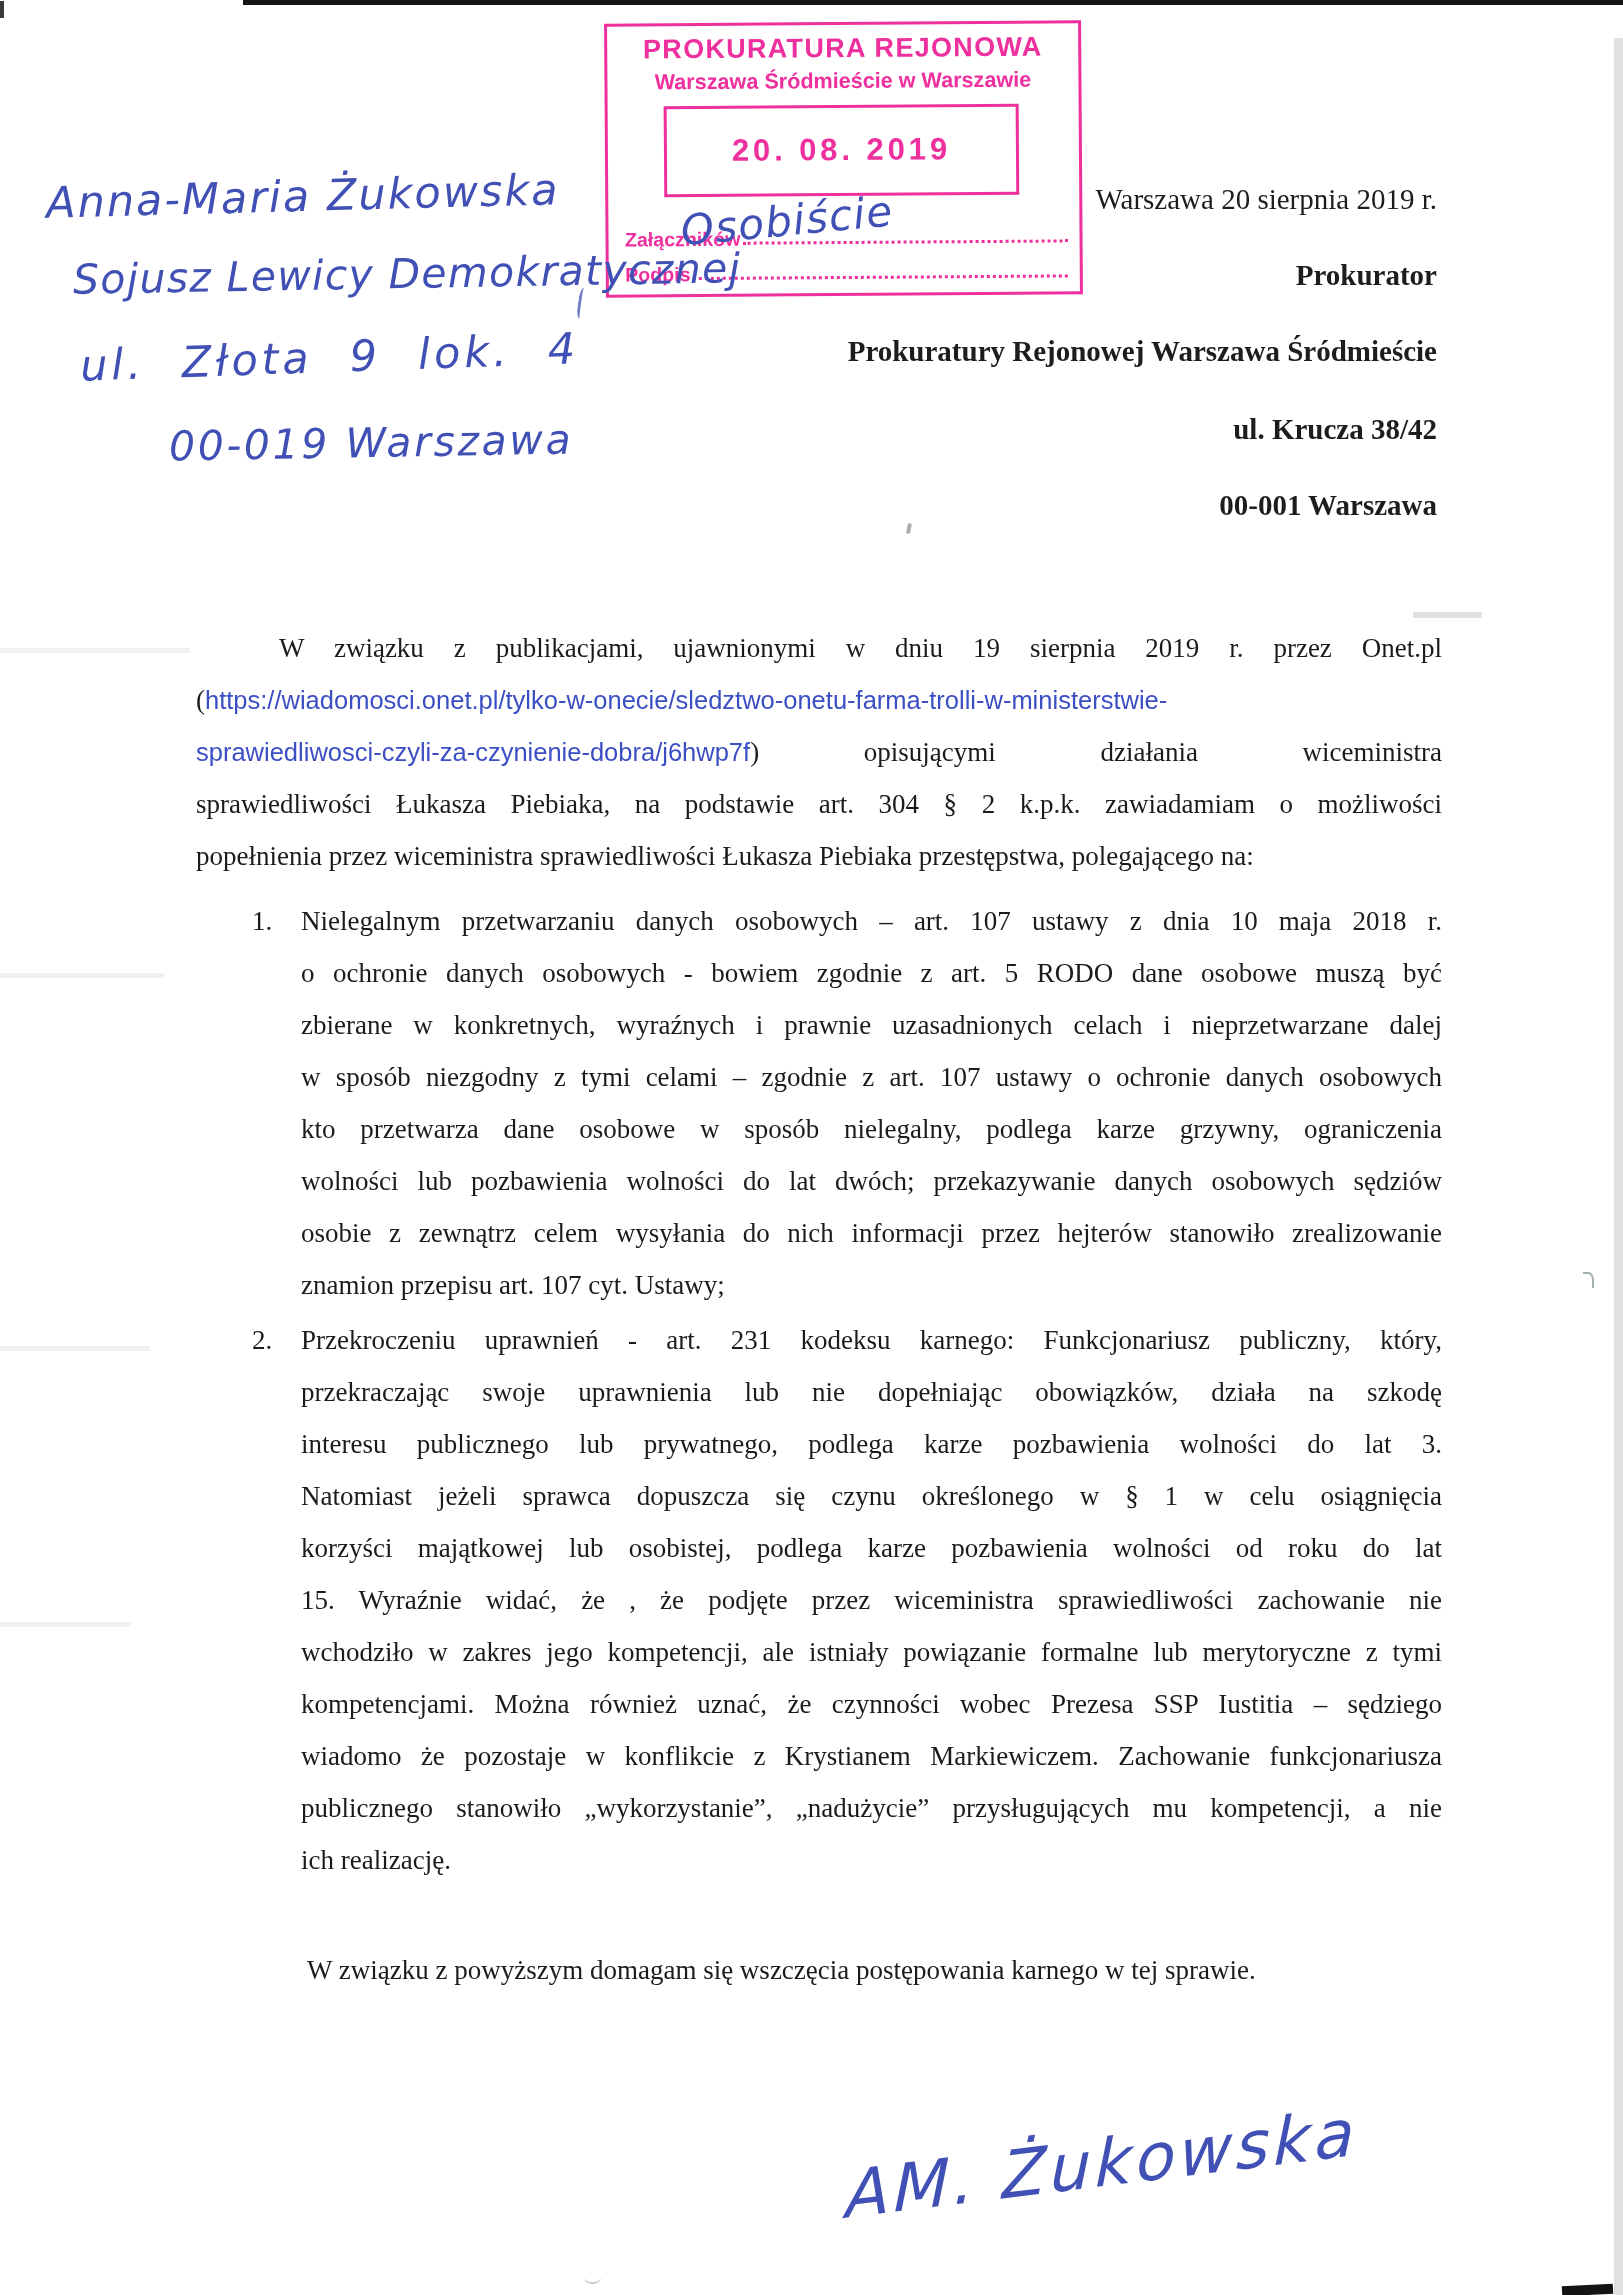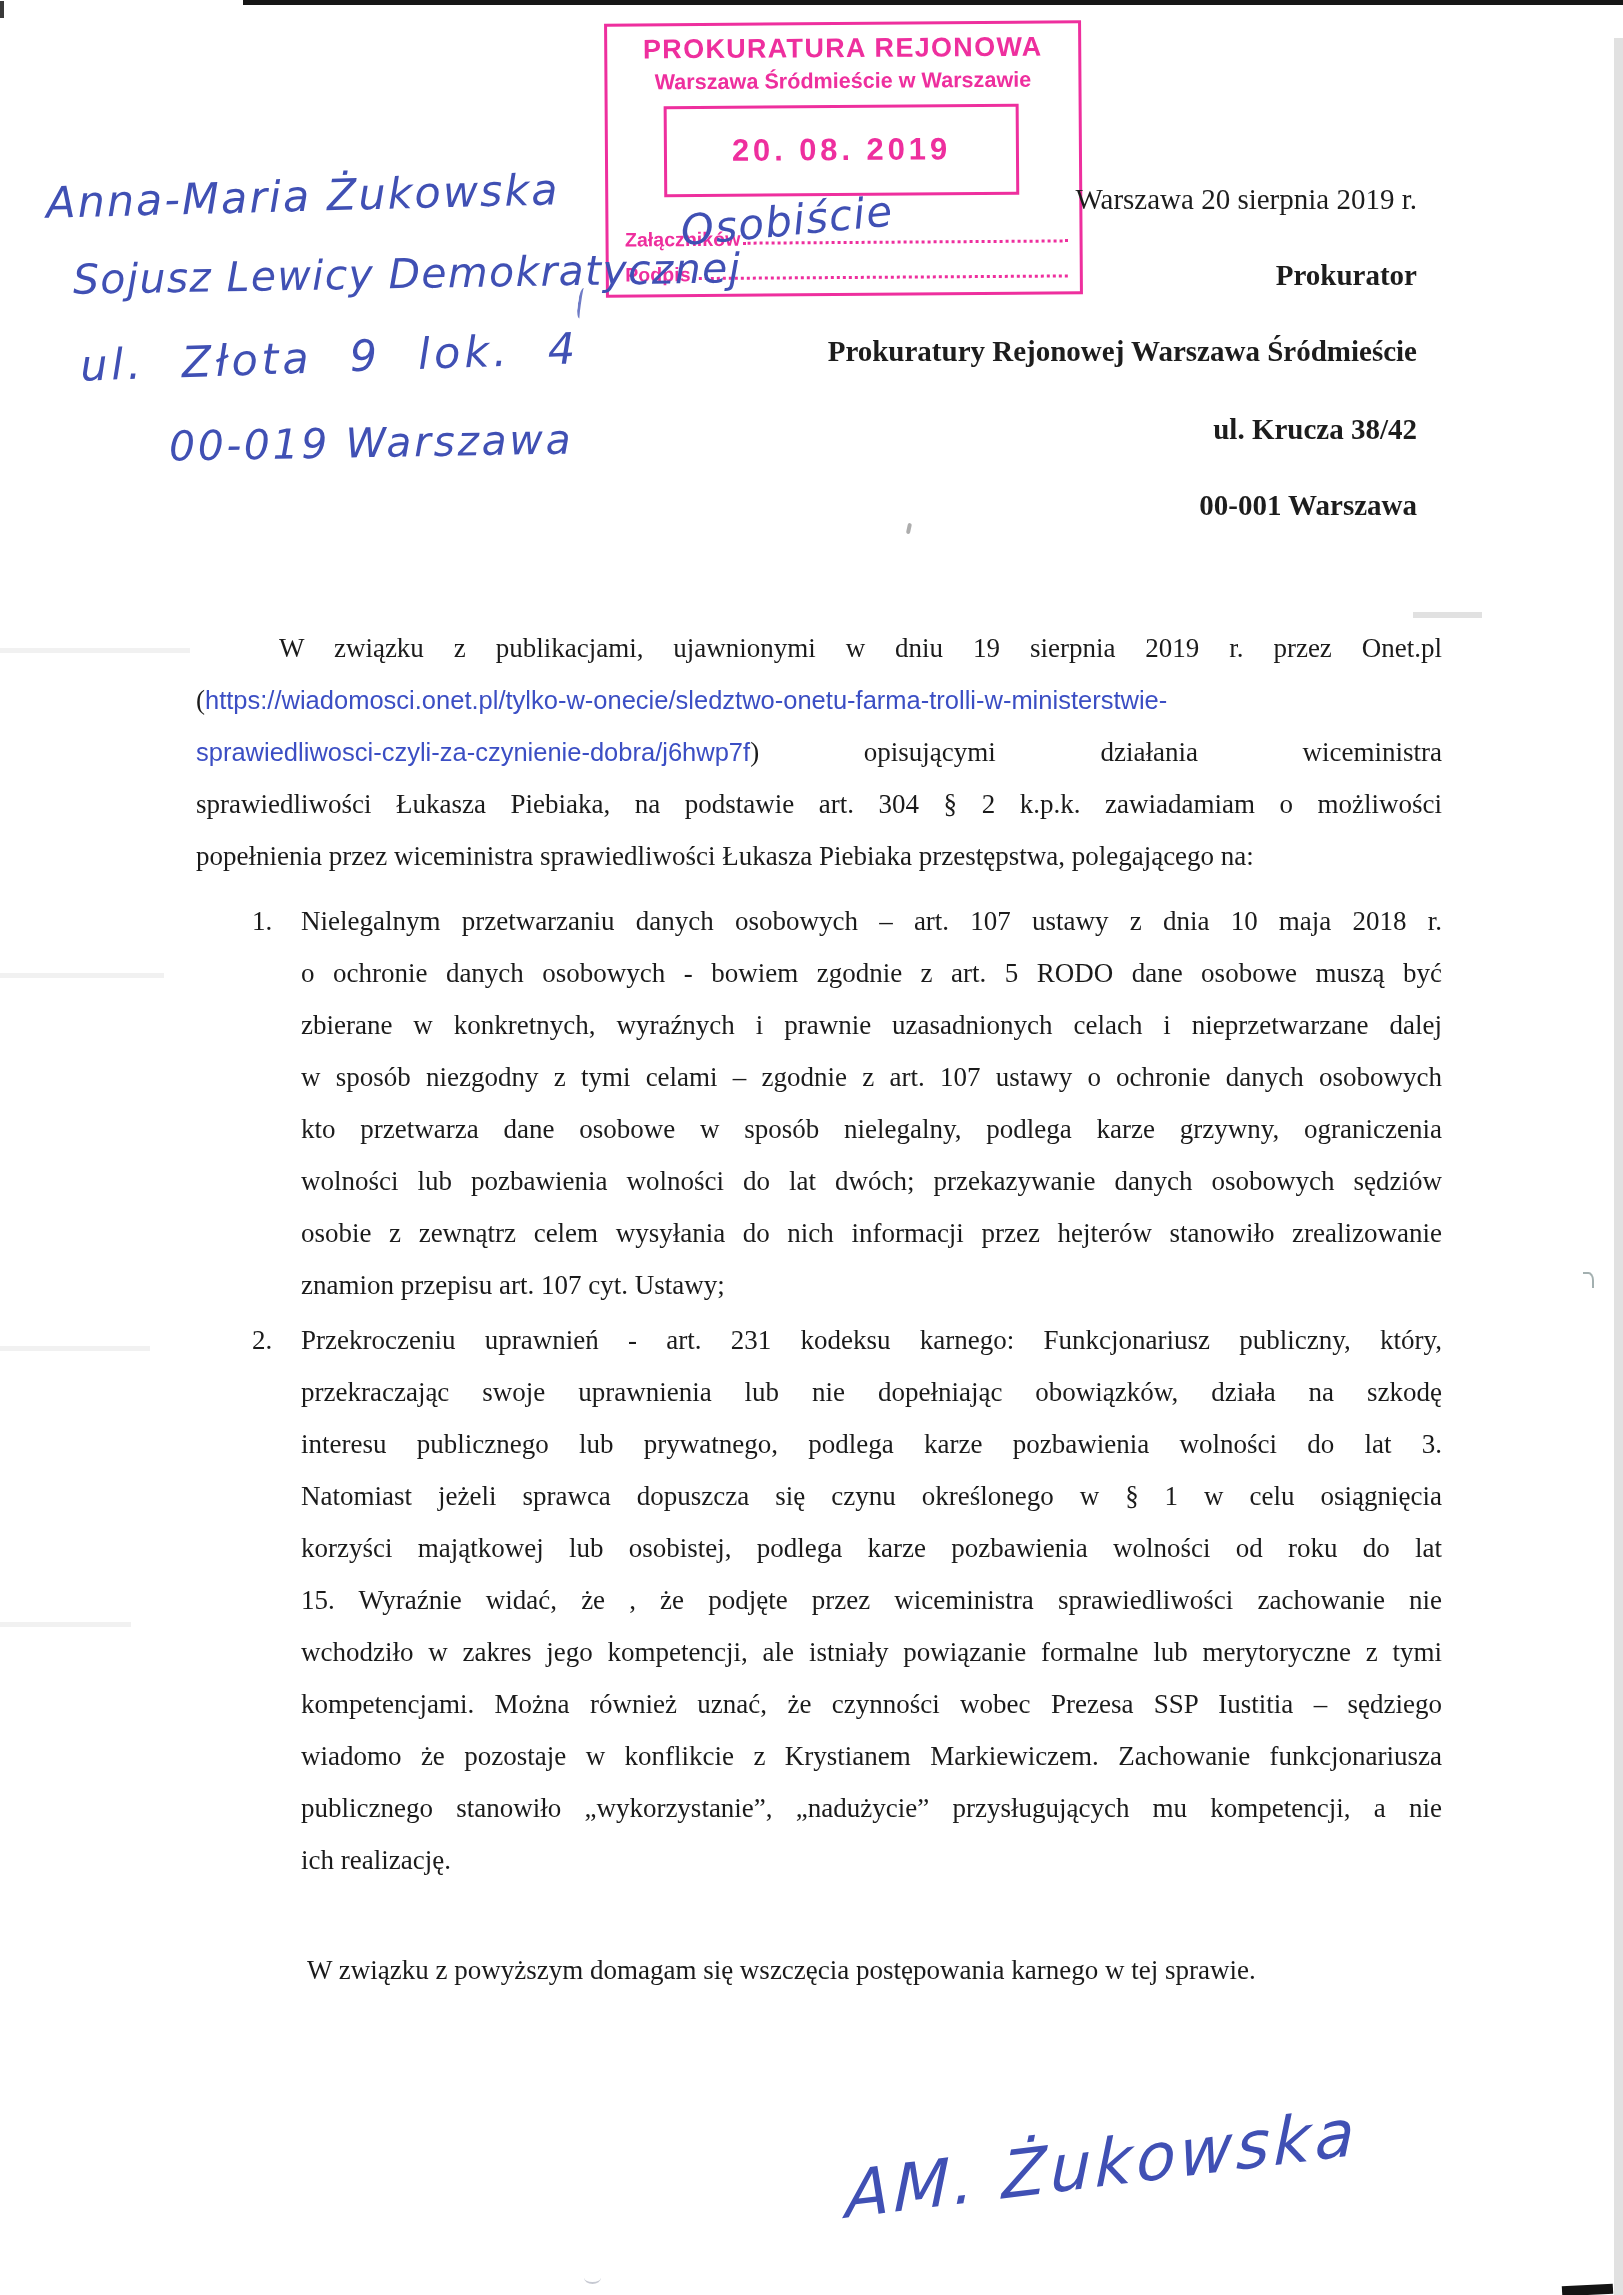--- a/index.html
+++ b/index.html
@@ -41,21 +41,21 @@
   
   .hw{font-family:"DejaVu Sans",sans-serif;font-style:italic;color:#4050b4;position:absolute;white-space:nowrap;}
   .hw-name{left:46px;top:171px;font-size:43px;letter-spacing:2px;transform:rotate(-1.5deg);}
   .hw-org{left:73px;top:250px;font-size:41px;letter-spacing:1.3px;transform:rotate(-1deg);}
   .hw-street{left:80px;top:332px;font-size:43px;letter-spacing:3.9px;word-spacing:19.6px;transform:rotate(-2deg);}
   .hw-city{left:169px;top:419px;font-size:41px;letter-spacing:2.6px;transform:rotate(-1deg);}
   .hw-sig{left:844px;top:2126px;font-size:65px;letter-spacing:3.9px;
           transform:rotate(-7deg) skewX(-8deg);}
 
   
-  .hdr{position:absolute;left:692px;top:183px;width:725px;height:353px;text-decoration:underline;}
+  .hdr{position:absolute;left:712px;top:183px;width:725px;height:353px;text-decoration:underline;}
   .hline{position:absolute;right:0;white-space:nowrap;font-size:29px;color:#1d1d1d;}
   .h-date{top:0;font-size:29px;}
   .h-bold{font-weight:bold;font-size:29px;}
   .h-title{top:76px;}
   .h-office{top:152px;}
   .h-street{top:230px;margin-left:36px;}
   .h-city{top:306px;}
 
   
   .body-block{position:absolute;left:196px;top:622px;width:1246px;font-size:27px;color:#1b1b1b;}

